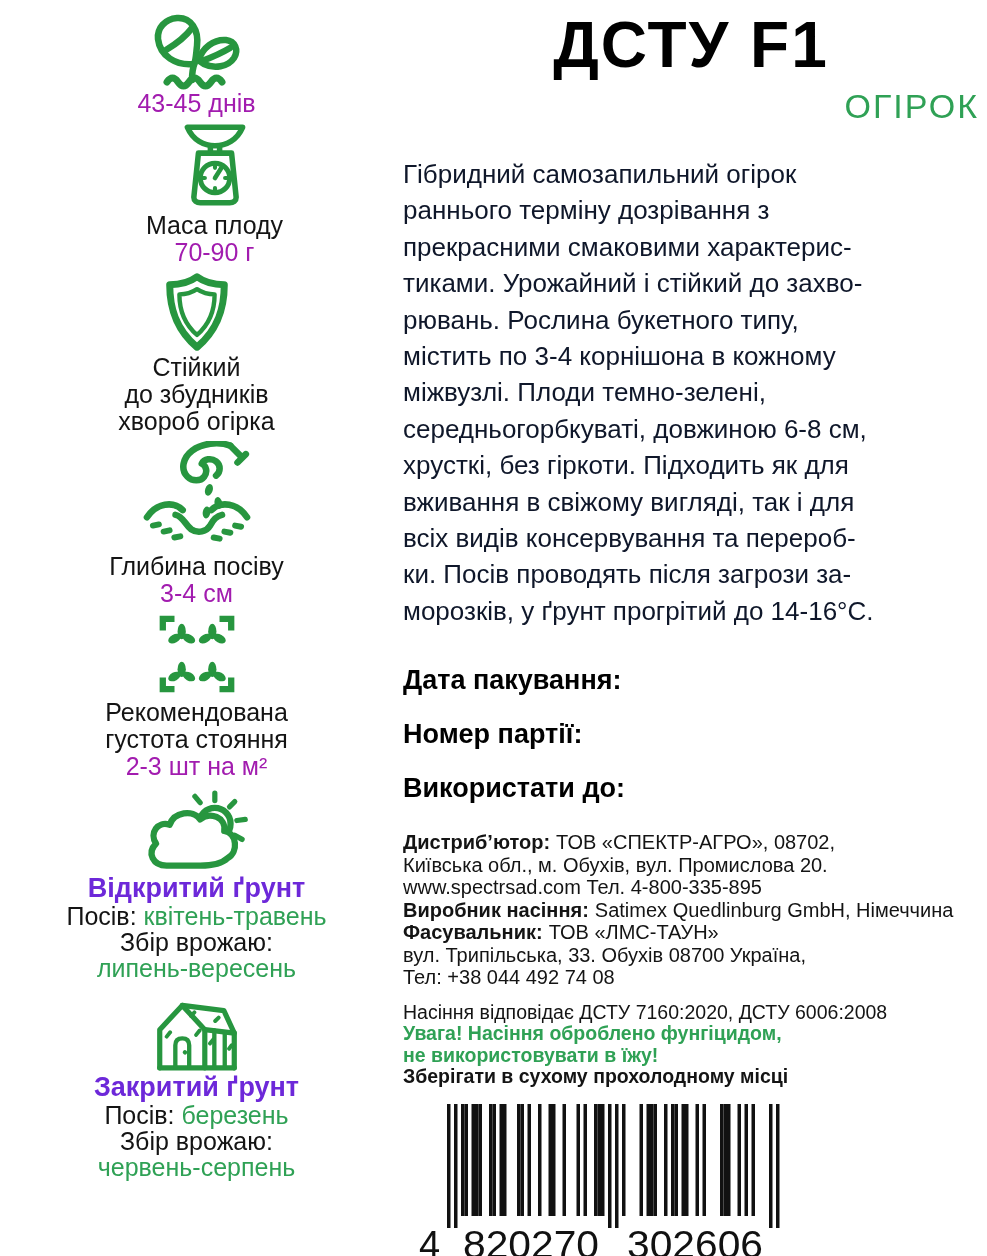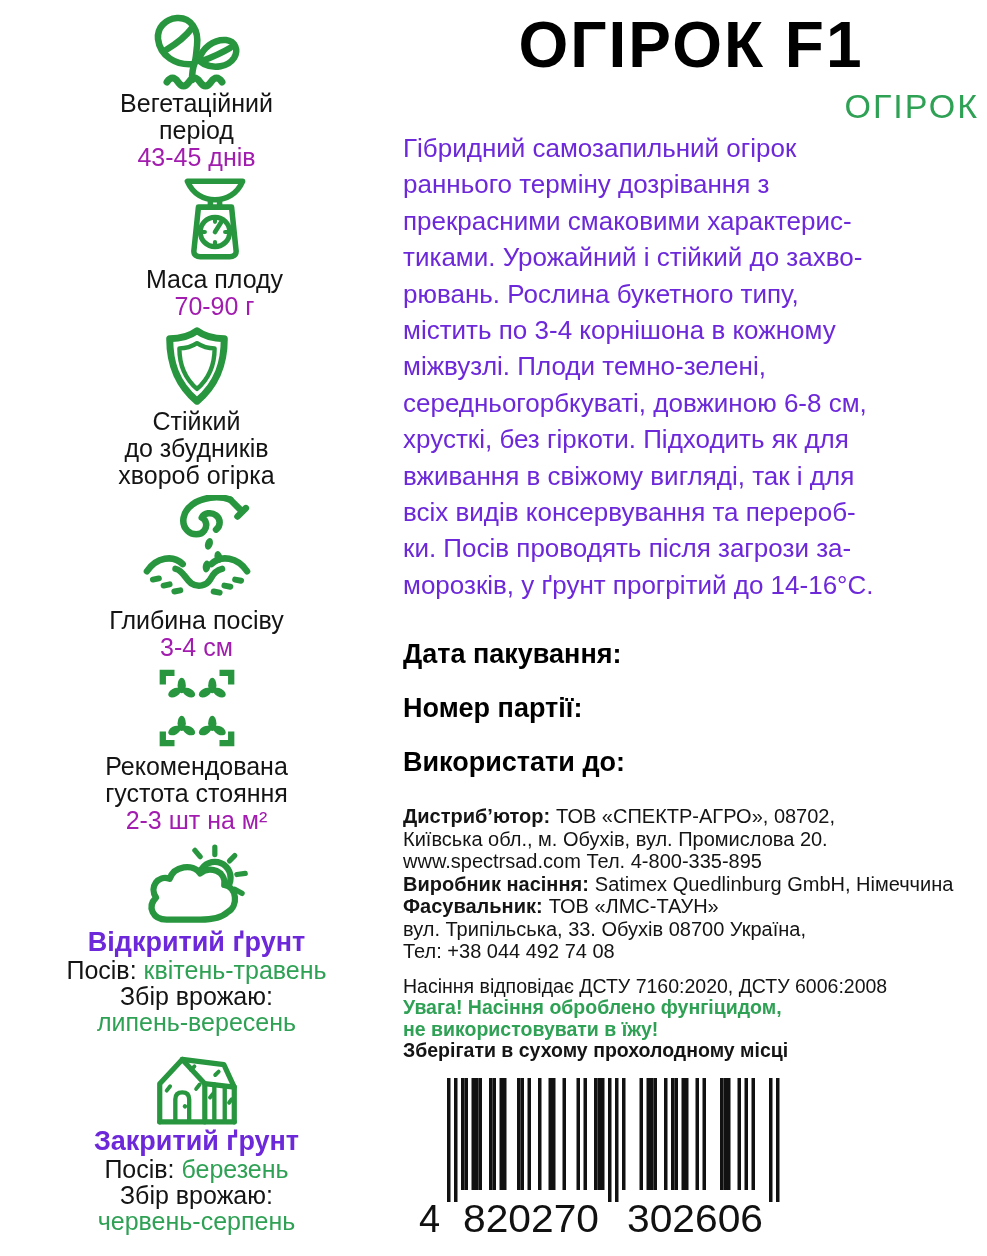--- a/index.html
+++ b/index.html
@@ -18,22 +18,22 @@
   .green   { color: #2fa155; }
   .m1 { margin-bottom: 3px; } .m2 { margin-bottom: 4px; padding-left: 36px; } .m3 { margin-bottom: 8px; }
   .m4 { margin-bottom: 14px; } .m5 { margin-bottom: 6px; } .m6 { margin-bottom: 2px; }
 
   
   .main { width: 594px; flex: none; padding: 10px 8px 0 10px; }
   .title    { font-size: 64px; line-height: 70px; font-weight: bold; letter-spacing: 2px;
               text-align: center; color: #000; }
   .subtitle { font-size: 34px; line-height: 40px; letter-spacing: 2px; text-align: right;
               color: #2fa155; margin-top: 6px; }
-  .description { margin-top: 4px; font-size: 26px; line-height: 36.4px; white-space: pre-line;
-                 color: #6d28d9; }
+  .description { margin-top: 30px; font-size: 26px; line-height: 36.4px; white-space: pre-line;
+                 color: #0f172a; }
   .fields { margin-top: 36px; }
   .field  { font-size: 27px; line-height: 30px; font-weight: bold; margin-bottom: 24px; color:#000; }
   .company { margin-top: 28px; font-size: 20px; line-height: 22.5px; }
   .company b:not(:empty) { margin-right: 6px; }
   .notes { margin-top: 13px; font-size: 19.5px; line-height: 21.5px; }
   .notes .warning { color: #2fa155; font-weight: bold; white-space: pre-line; }
   .notes .storage { font-weight: bold; }
   .barcode-wrap { margin-top: 14px; margin-left: 4px; }
   .bc-digits { font-family: "Liberation Sans", sans-serif; font-size: 38px; fill: #111; }
 </style>
@@ -46,22 +46,20 @@
 
     <div class="spec m1">
       <svg width="112" height="84" viewBox="0 0 110 84" fill="none" stroke="#27963f" stroke-width="6.5" stroke-linecap="round" stroke-linejoin="round">
         <path d="M52,58 C34,60 18,50 16,33 C15,22 23,13 35,12 C49,11 57,24 55,40 C54,48 54,54 52,58 Z"></path>
         <path d="M24,44 C34,38 44,30 50,22"></path>
         <path d="M57,54 C60,42 72,33 84,34 C93,35 97,44 92,52 C86,61 72,63 62,58 C60,57 58,56 57,54 Z"></path>
         <path d="M88,42 C78,48 68,52 60,55"></path>
         <path d="M50,74 C50,66 51,61 53,56"></path>
         <path d="M25,76 q5.5,-8 11,0 q5.5,8 11,0 q5.5,-8 11,0 q5.5,8 11,0 q5.5,-8 11,0" stroke-width="7"></path>
       </svg>
-      <div class="spec-label">Вегетаційний
-період</div>
       <div class="spec-value">43-45 днів</div>
     </div>
 
     <div class="spec m2">
       <svg width="92" height="92" viewBox="0 0 100 100" fill="none" stroke="#27963f" stroke-width="6" stroke-linecap="round" stroke-linejoin="round">
         <path d="M20,8 L80,8 C74,22 62,28 50,28 C38,28 26,22 20,8 Z"></path>
         <path d="M45,28 V35 M55,28 V35"></path>
         <path d="M32,36 L68,36 L73,84 C73,88 70,90 66,90 L34,90 C30,90 27,88 27,84 Z"></path>
         <circle cx="50" cy="63" r="16" stroke-width="5.5"></circle>
         <path d="M50,48 V52 M50,74 V78 M65,63 H61 M35,63 H39" stroke-width="4.5"></path>
@@ -146,21 +144,21 @@
         <path d="M20,48 l4,-5 M54,46 l4,-5 M70,56 l4,-5 M92,62 l3,-4 M48,24 l4,-4 M76,30 l4,-4" stroke-width="4.5"></path>
       </svg>
       <div class="g-title">Закритий ґрунт</div>
       <div class="g-line"><span>Посів:</span> <span class="green">березень</span></div>
       <div class="g-line">Збір врожаю:</div>
       <div class="g-line green">червень-серпень</div>
     </div>
   </div>
 
   <div class="main">
-    <div class="title">ОГІРОК F1</div>
+    <div class="title">ДСТУ F1</div>
     <div class="subtitle">ОГІРОК</div>
 
     <div class="description">Гібридний самозапильний огірок
 раннього терміну дозрівання з
 прекрасними смаковими характерис-
 тиками. Урожайний і стійкий до захво-
 рювань. Рослина букетного типу,
 містить по 3-4 корнішона в кожному
 міжвузлі. Плоди темно-зелені,
 середньогорбкуваті, довжиною 6-8 см,

